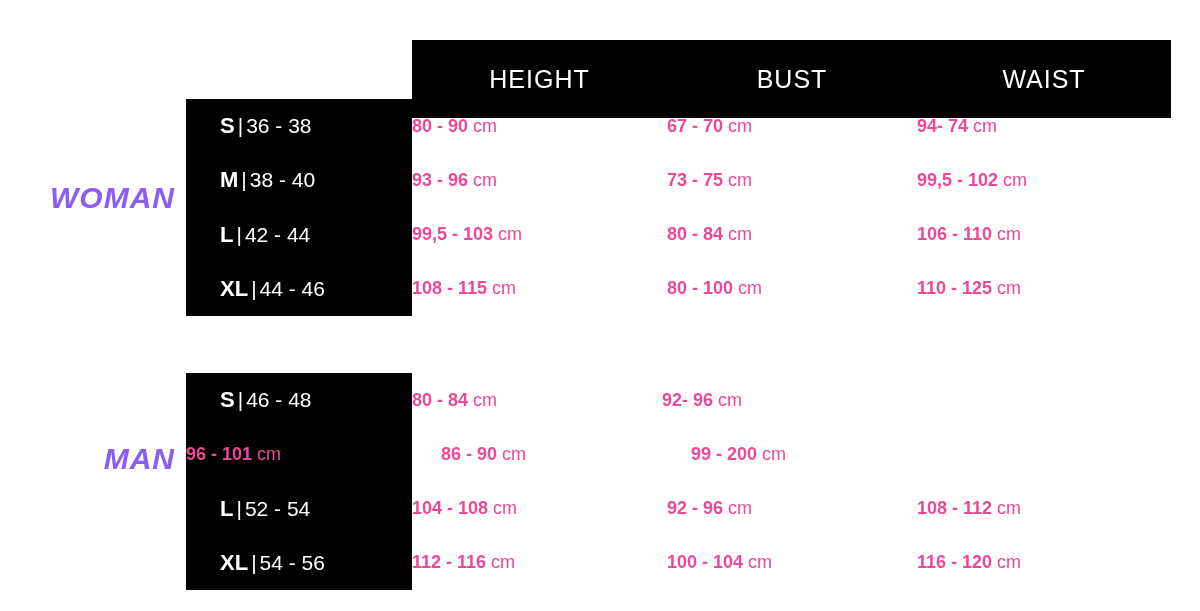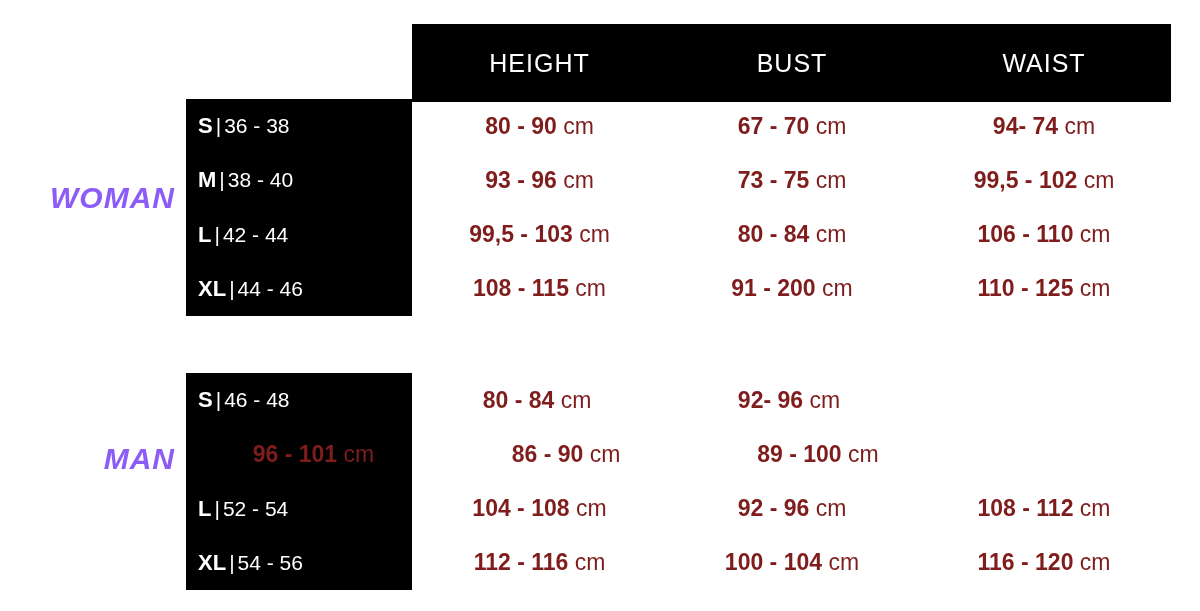--- a/index.html
+++ b/index.html
@@ -13,21 +13,21 @@
     position: relative;
     font-family: "Liberation Sans", sans-serif;
     color: #1a1a1a;
     overflow: hidden;
   }
 
   
   .header-bar {
     position: absolute;
     left: 412px;
-    top: 24px;
+    top: 40px;
     width: 759px;
     height: 78px;
     background: #000000;
     display: flex;
     align-items: center;
   }
   .header-cell {
     color: #ffffff;
     font-size: 25px;
     font-weight: 400;
@@ -72,43 +72,42 @@
 
   .row {
     height: 54.25px;
     display: flex;
     align-items: center;
   }
 
   .size-cell {
     width: 226px;
     box-sizing: border-box;
-    padding-left: 12px;
+    padding-left: 34px;
     color: #ffffff;
     font-size: 21px;
     white-space: nowrap;
   }
   .size-cell .sz {
     font-weight: bold;
     font-size: 22px;
   }
   .size-cell .sep {
     font-weight: normal;
     padding: 0 3px;
   }
   .size-cell .rng {
     font-weight: normal;
     font-size: 21px;
   }
 
   .measure-cell {
     box-sizing: border-box;
-    text-align: center;
-    font-size: 23px;
-    color: #7f1d1d;
+    font-size: 18px;
+    color: #ec4899;
     white-space: nowrap;
   }
   .measure-cell .val { font-weight: bold; }
   .measure-cell .unit { font-weight: normal; }
   .measure-cell.height { width: 255px; }
   .measure-cell.bust   { width: 250px; }
   .measure-cell.waist  { width: 254px; }
 </style>
 </head>
 <body>
@@ -179,21 +178,21 @@
 
   <div class="row">
     <div class="size-cell">
       <span class="sz">XL</span><span class="sep">|</span><span class="rng">44 - 46</span>
     </div>
     <div class="measure-cell height">
       <span class="val">108 - 115</span>
       <span class="unit">cm</span>
     </div>
     <div class="measure-cell bust">
-      <span class="val">91 - 200</span>
+      <span class="val">80 - 100</span>
       <span class="unit">cm</span>
     </div>
     <div class="measure-cell waist">
       <span class="val">110 - 125</span>
       <span class="unit">cm</span>
     </div>
   </div>
 </div>
 
 <div class="group-label" id="man-label">MAN</div>
@@ -217,21 +216,21 @@
   <div class="row">
     <div class="measure-cell height">
       <span class="val">96 - 101</span>
       <span class="unit">cm</span>
     </div>
     <div class="measure-cell bust">
       <span class="val">86 - 90</span>
       <span class="unit">cm</span>
     </div>
     <div class="measure-cell waist">
-      <span class="val">89 - 100</span>
+      <span class="val">99 - 200</span>
       <span class="unit">cm</span>
     </div>
   </div>
 
   <div class="row">
     <div class="size-cell">
       <span class="sz">L</span><span class="sep">|</span><span class="rng">52 - 54</span>
     </div>
     <div class="measure-cell height">
       <span class="val">104 - 108</span>

